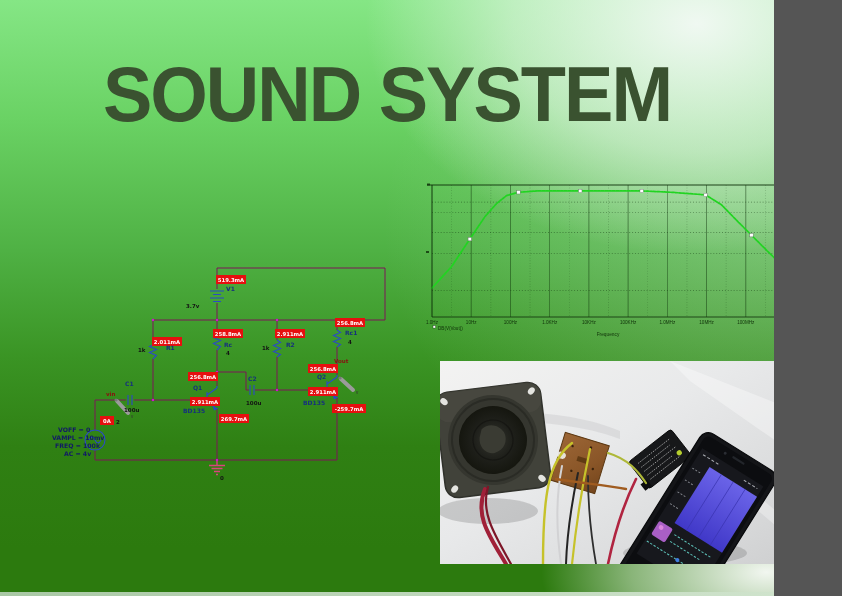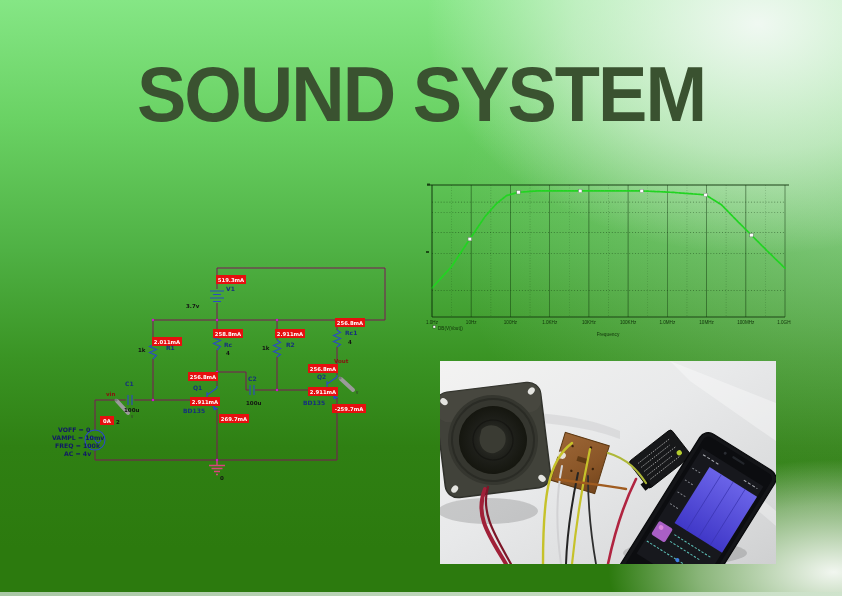--- a/index.html
+++ b/index.html
@@ -1,17 +1,17 @@
 <!DOCTYPE html>
 <html><head>
 <meta charset="utf-8">
 <style>
   html,body{margin:0;padding:0;background:#555;}
   #slide{
-    position:relative;width:842px;height:596px;overflow:hidden;
+    position:relative;width:774px;height:596px;overflow:hidden;
     font-family:"Liberation Sans",sans-serif;
     background:
       radial-gradient(ellipse 300px 150px at 99% 96%, rgba(252,253,252,0.95) 0%, rgba(250,252,250,0.45) 45%, rgba(250,252,250,0) 75%),
       radial-gradient(ellipse 460px 320px at 90% 4%, rgba(243,249,245,0.97) 0%, rgba(240,248,242,0.55) 40%, rgba(240,248,242,0) 72%),
       radial-gradient(ellipse 560px 420px at 100% 38%, rgba(220,240,225,0.30) 0%, rgba(220,240,225,0) 70%),
       linear-gradient(180deg,#85e685 0%,#6ad264 20%,#4fb144 42%,#3a9424 60%,#2f8013 75%,#2c7a0e 92%,#2c7a0e 100%);
   }
   #title{
     position:absolute;left:0;right:0;top:52px;text-align:center;
     font-size:74px;font-weight:bold;letter-spacing:-2px;color:#3a5230;

